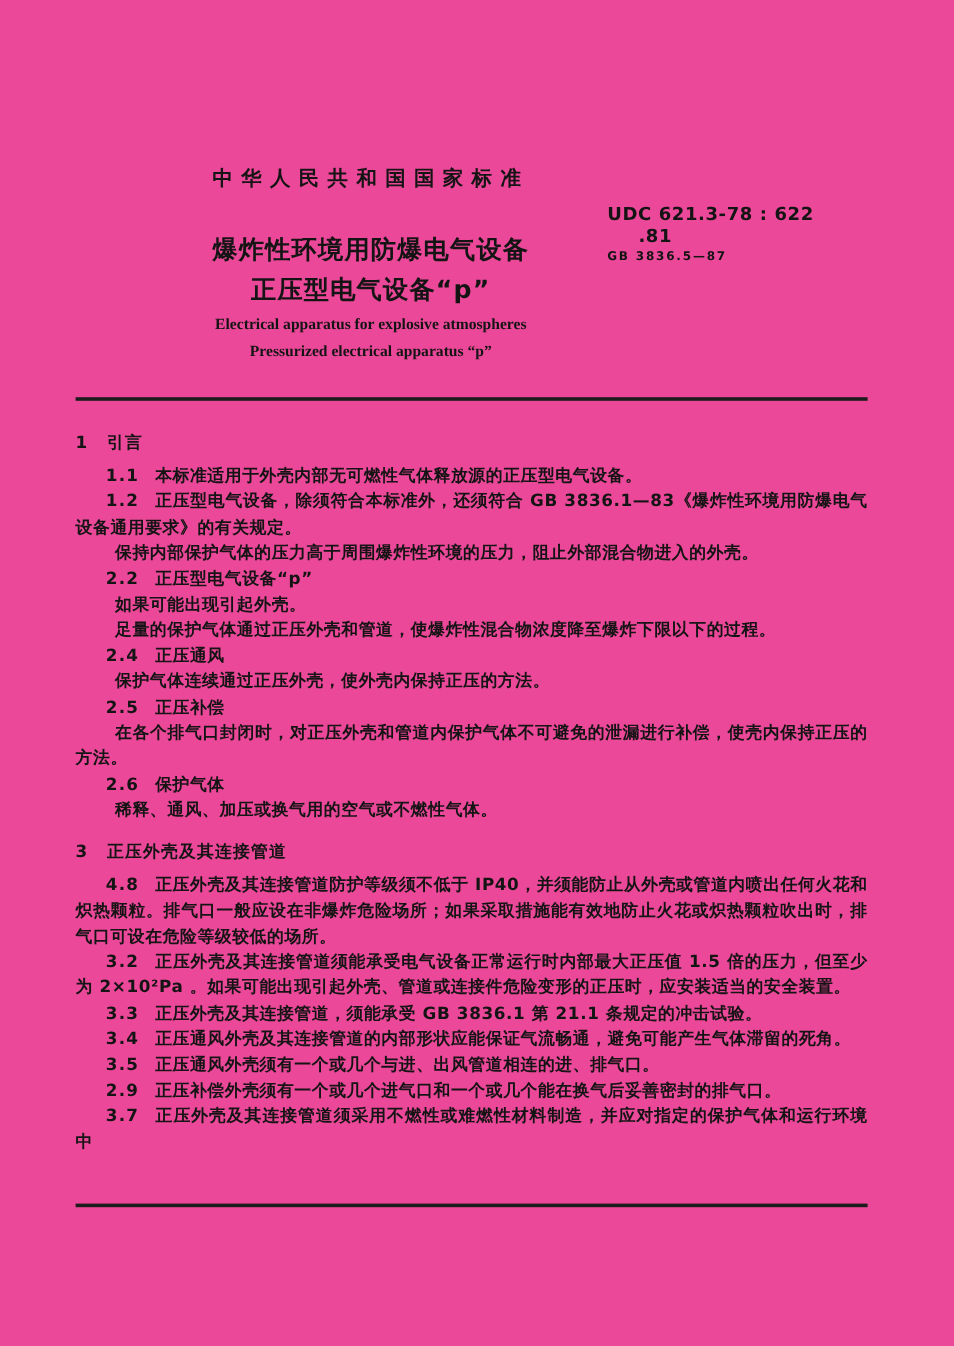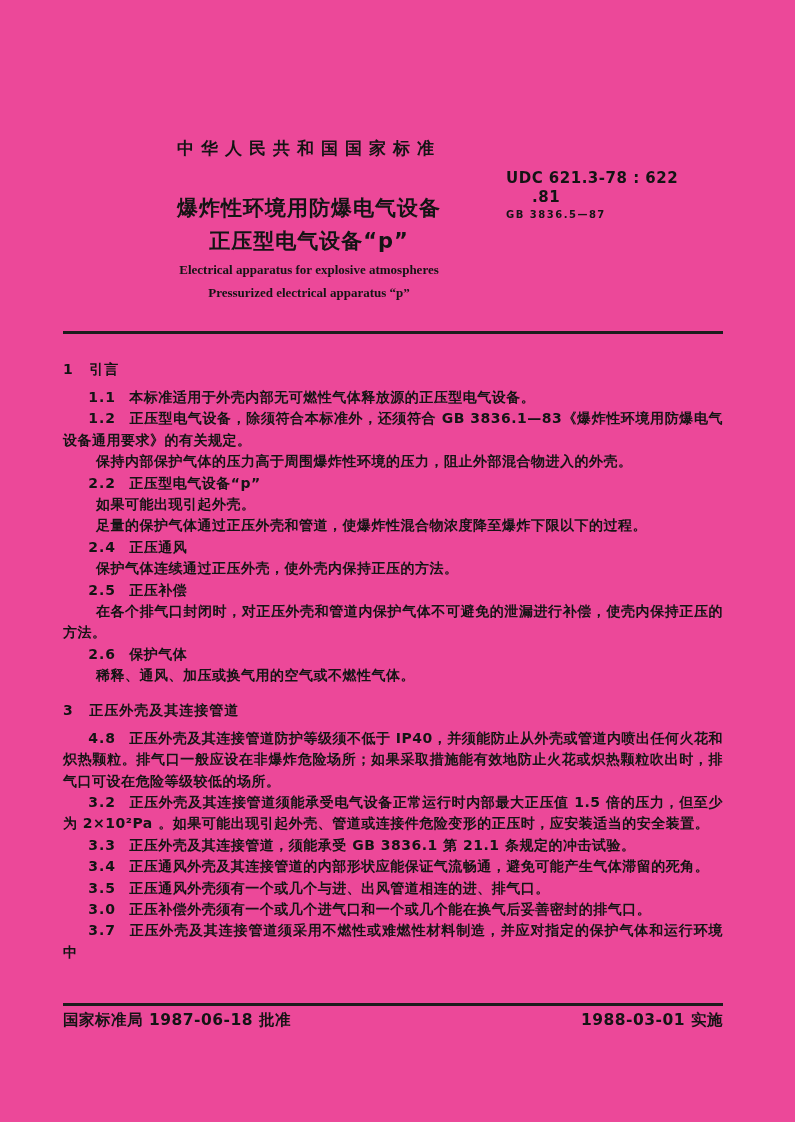--- a/index.html
+++ b/index.html
@@ -133,27 +133,23 @@
     <div class="clause">
       <span class="num">3.3</span><span>正压外壳及其连接管道，须能承受 GB 3836.1 第 21.1 条规定的冲击试验。</span>
     </div>
     <div class="clause">
       <span class="num">3.4</span><span>正压通风外壳及其连接管道的内部形状应能保证气流畅通，避免可能产生气体滞留的死角。</span>
     </div>
     <div class="clause">
       <span class="num">3.5</span><span>正压通风外壳须有一个或几个与进、出风管道相连的进、排气口。</span>
     </div>
     <div class="clause">
-      <span class="num">3.0</span><span>正压补偿外壳须有一个或几个进气口和一个或几个能在换气后妥善密封的排气口。</span>
+      <span class="num">2.9</span><span>正压补偿外壳须有一个或几个进气口和一个或几个能在换气后妥善密封的排气口。</span>
     </div>
     <div class="clause">
       <span class="num">3.7</span><span>正压外壳及其连接管道须采用不燃性或难燃性材料制造，并应对指定的保护气体和运行环境中</span>
     </div>
 
   </div>
 
   <div class="rule-footer"></div>
-  <div class="footer">
-    <span>国家标准局 1987-06-18 批准</span>
-    <span>1988-03-01 实施</span>
-  </div>
 
 </div>
 
 </body></html>

